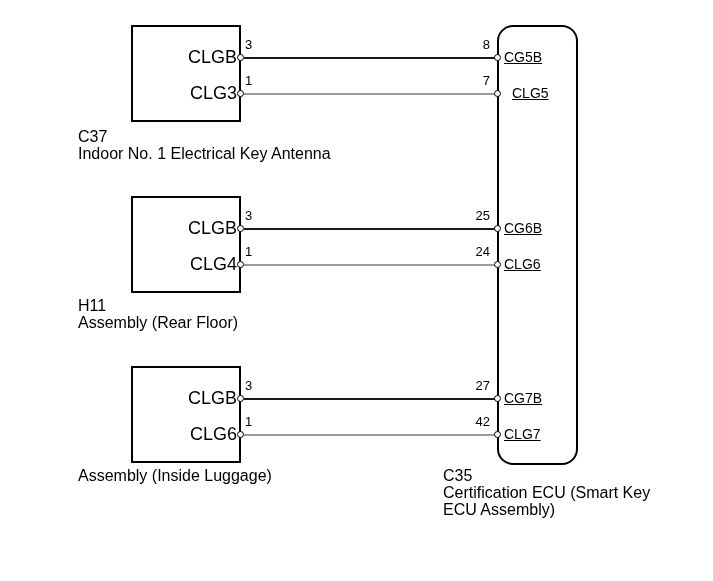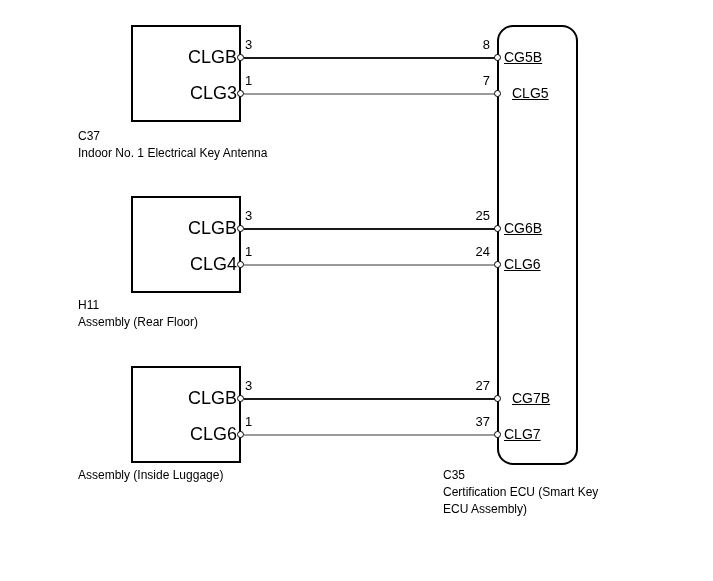--- a/index.html
+++ b/index.html
@@ -72,21 +72,21 @@
   }
   .pin-num-right{
     position:absolute;
     font-size:13px;
     line-height:13px;
     white-space:nowrap;
     text-align:right;
   }
   .caption{
     position:absolute;
-    font-size:12px;
+    font-size:16px;
     line-height:17px;
     white-space:nowrap;
   }
   .caption div{white-space:nowrap;}
 </style>
 </head>
 <body>
 
 <div id="diagram">
 
@@ -139,28 +139,28 @@
   </div>
 
   <div class="comp-box" style="left:131px;top:366px;width:110px;height:97px;"></div>
 
   <div class="wire wire-dark" style="left:244px;top:398px;width:253px;"></div>
   <div class="pin-dot" style="left:237px;top:395px;"></div>
   <div class="pin-dot" style="left:494px;top:395px;"></div>
   <div class="pin-name-left" style="left:157px;top:391px;width:80px;">CLGB</div>
   <div class="pin-num" style="left:245px;top:379px;">3</div>
   <div class="pin-num-right" style="left:452px;top:379px;width:38px;">27</div>
-  <div class="pin-name-right" style="left:504px;top:391px;margin-left:8px;">CG7B</div>
+  <div class="pin-name-right" style="left:504px;top:391px;">CG7B</div>
 
   <div class="wire wire-light" style="left:244px;top:434px;width:253px;"></div>
   <div class="pin-dot" style="left:237px;top:431px;"></div>
   <div class="pin-dot" style="left:494px;top:431px;"></div>
   <div class="pin-name-left" style="left:157px;top:427px;width:80px;">CLG6</div>
   <div class="pin-num" style="left:245px;top:415px;">1</div>
-  <div class="pin-num-right" style="left:452px;top:415px;width:38px;">37</div>
+  <div class="pin-num-right" style="left:452px;top:415px;width:38px;">42</div>
   <div class="pin-name-right" style="left:504px;top:427px;">CLG7</div>
 
   <div class="caption" style="left:78px;top:467px;">
     <div>Assembly (Inside Luggage)</div>
   </div>
 
   <div class="caption" style="left:443px;top:467px;">
     <div>C35</div>
     <div>Certification ECU (Smart Key</div>
     <div>ECU Assembly)</div>

